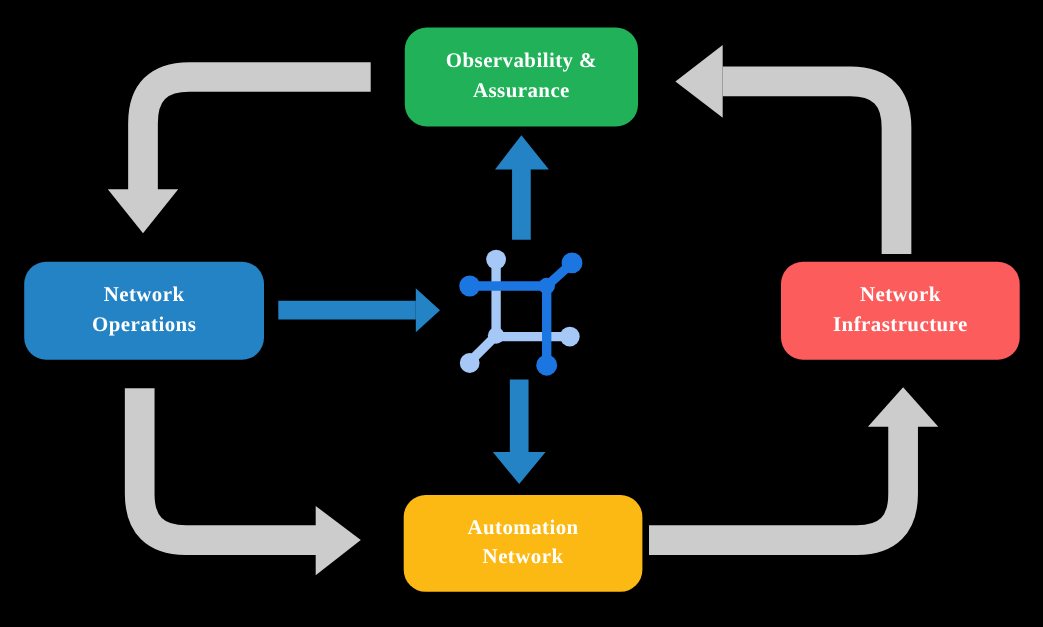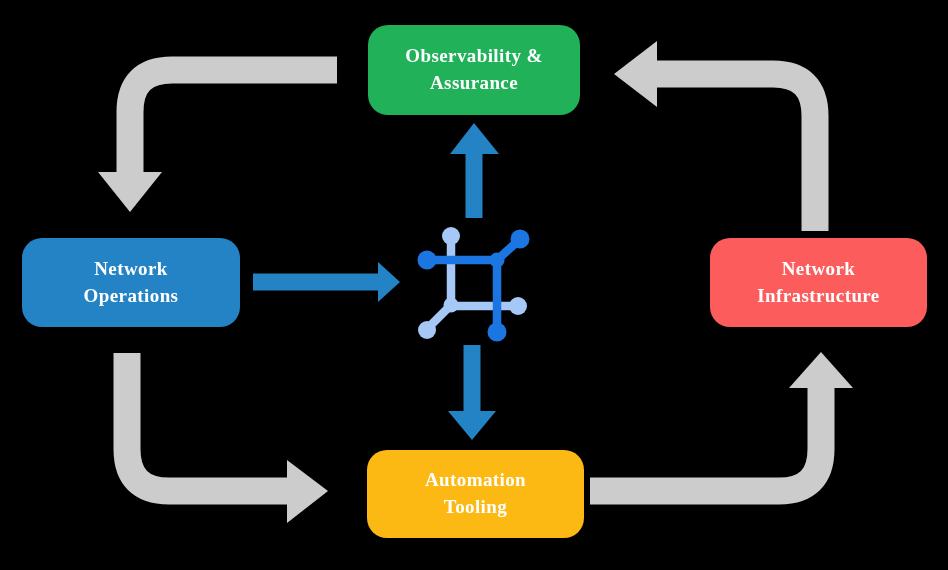--- a/index.html
+++ b/index.html
@@ -110,16 +110,16 @@
 Operations</span>
   </div>
 
   <div class="node node-infrastructure">
     <span class="node-label">Network
 Infrastructure</span>
   </div>
 
   <div class="node node-automation">
     <span class="node-label">Automation
-Tooling</span>
+Network</span>
   </div>
 
 </div>
 
 </body></html>

